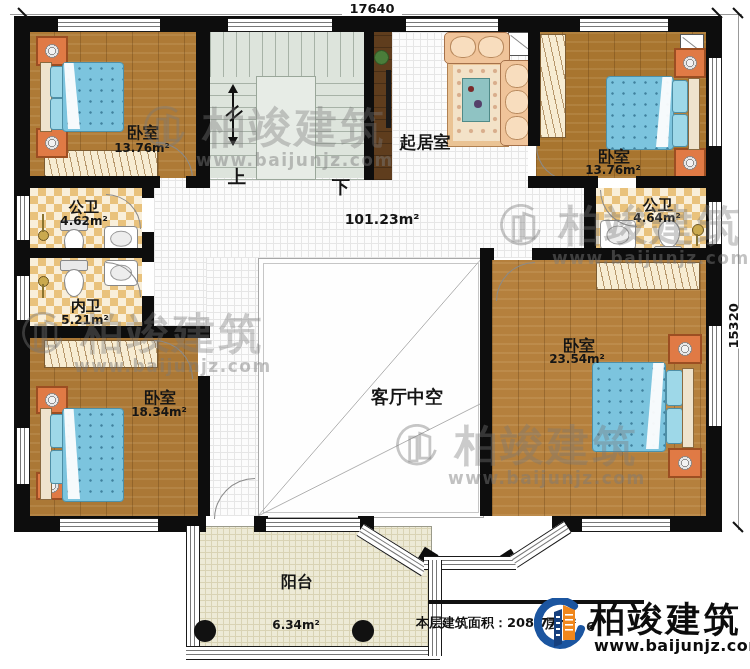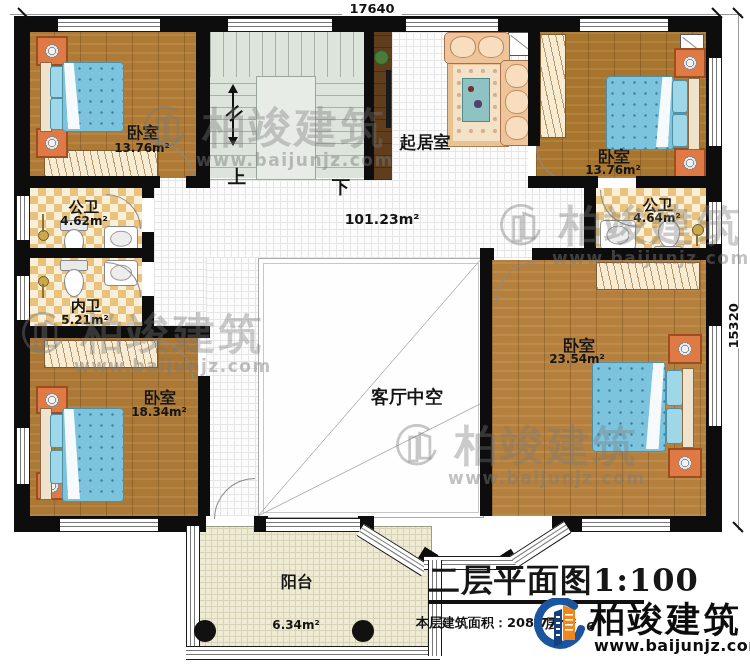--- a/index.html
+++ b/index.html
@@ -325,21 +325,20 @@
           <rect x="17" y="14" width="8" height="26"></rect>
           <path d="M28 10 l 11 4 v 23 h -11 z"></path>
         </g>
       </svg>
     <div class="wm-col">
         <div class="wm-name">柏竣建筑</div>
     <div class="wm-url">www.baijunjz.com</div>
       </div>
   </div>
 
-  <div class="title-cn" style="left:428px;top:564px">二层平面图1:100</div>
   <div class="title-rule" style="left:428px;top:600px;width:216px;height:4px"></div>
   <div class="area-note" style="left:416px;top:616px">本层建筑面积：208.77m²</div>
   <div class="frag" style="left:545px;top:617px">层</div>
   <div class="frag" style="left:586px;top:620px">6</div>
   <svg class="abs" style="left:534px;top:598px;z-index:9" viewBox="0 0 52 58" width="52" height="58">
     <path d="M40 8 A 22 22 0 1 0 47 31" fill="none" stroke="#1b55a0" stroke-width="8" stroke-linecap="round"></path>
     <polygon points="20,14 28,11 28,46 20,49" fill="#16407e"></polygon>
     <polygon points="29,7 41,12 41,42 29,42" fill="#f0871c"></polygon>
     <g fill="#fff">
         <rect x="22" y="18" width="4" height="2"></rect>

